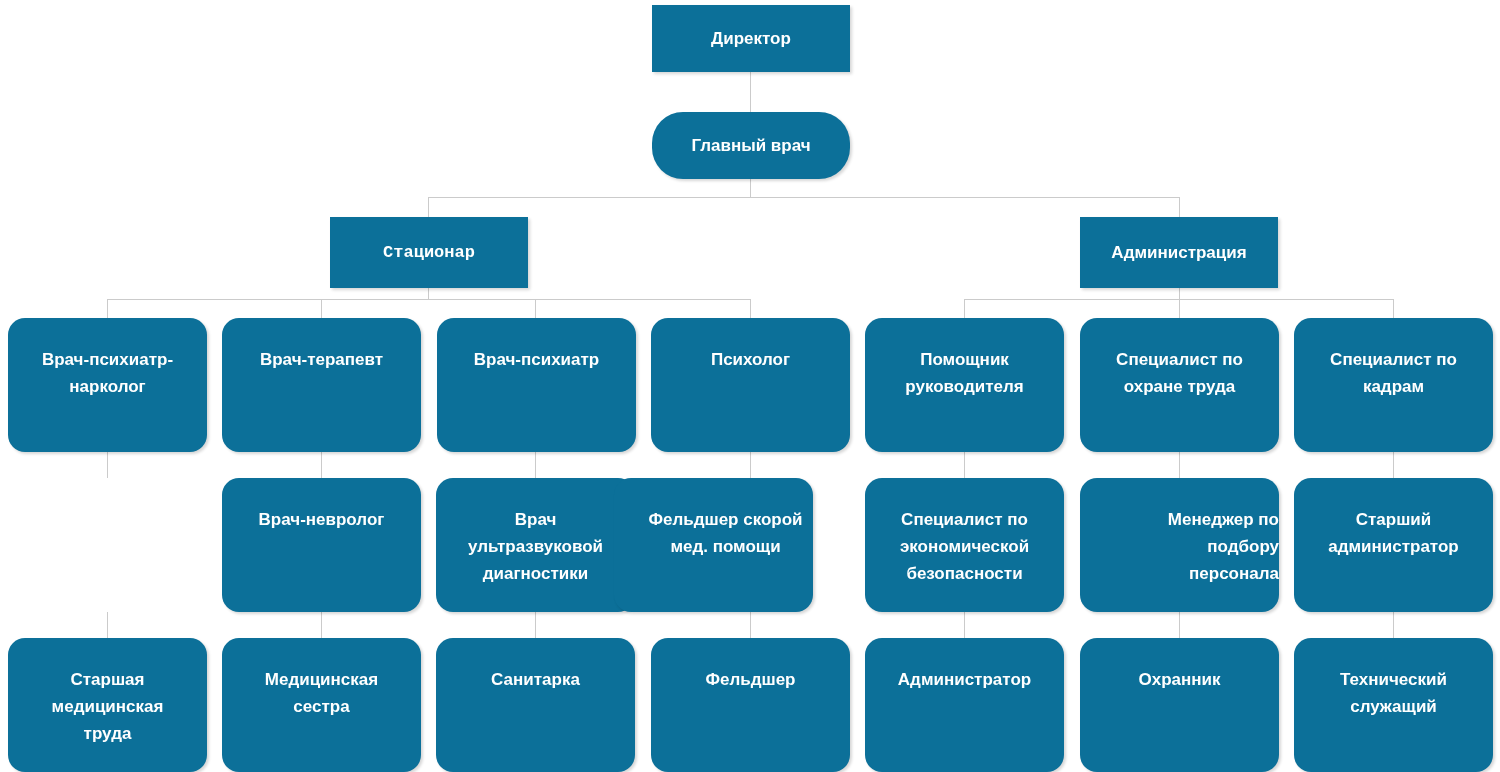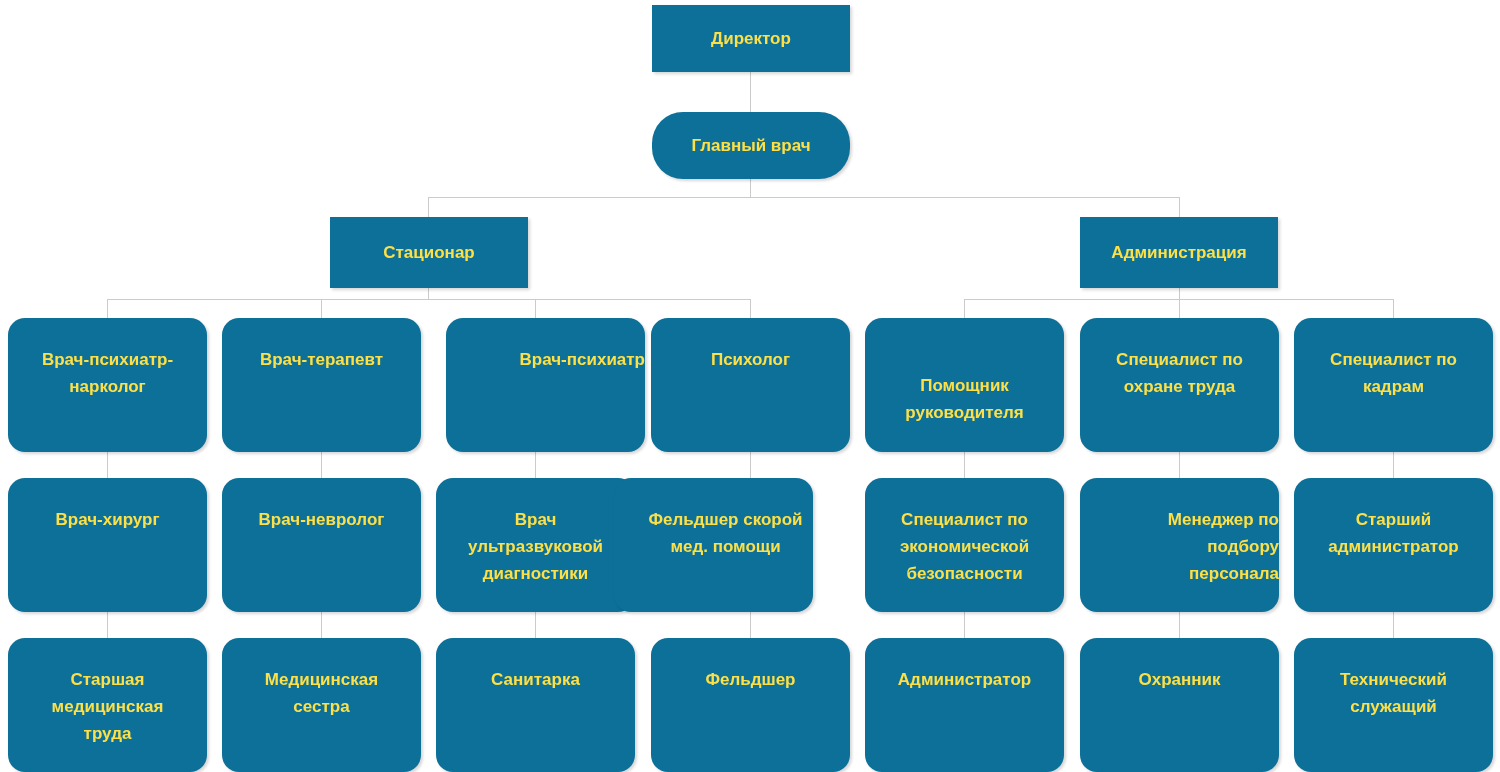--- a/index.html
+++ b/index.html
@@ -15,21 +15,21 @@
   }
   #chart-root {
     position: relative;
     width: 1500px;
     height: 772px;
     background: #ffffff;
   }
   .node {
     position: absolute;
     background: #0c7099;
-    color: #fde047;
+    color: #ffffff;
     font-weight: bold;
     font-size: 17px;
     line-height: 27px;
     text-align: center;
     box-sizing: border-box;
     box-shadow: 2px 2px 3px rgba(0,0,0,0.16);
     display: flex;
     justify-content: center;
   }
   .node .label {
@@ -98,57 +98,54 @@
   <div class="connector v" style="left:1393px; top:612px; height:26px;"></div>
 
   <div class="node v-center" style="left:652px; top:5px; width:198px; height:67px;">
     <span class="label">Директор</span>
   </div>
 
   <div class="node v-center" style="left:652px; top:112px; width:198px; height:67px;border-radius:31px;">
     <span class="label">Главный врач</span>
   </div>
 
-  <div class="node v-center" style="left:330px; top:217px; width:198px; height:71px;">
+  <div class="node v-center" style="left:330px; top:217px; width:198px; height:71px;font-family:Liberation Mono, monospace;">
     <span class="label">Стационар</span>
   </div>
 
   <div class="node v-center" style="left:1080px; top:217px; width:198px; height:71px;">
     <span class="label">Администрация</span>
   </div>
 
   <div class="node v-top" style="left:8px; top:318px; width:199px; height:134px;">
     <span class="label">Врач-психиатр-
 нарколог</span>
   </div>
   <div class="node v-top" style="left:222px; top:318px; width:199px; height:134px;">
     <span class="label">Врач-терапевт</span>
   </div>
-  <div class="node v-top" style="left:446px; top:318px; width:199px; height:134px;text-align:right;">
+  <div class="node v-top" style="left:437px; top:318px; width:199px; height:134px;">
     <span class="label">Врач-психиатр</span>
   </div>
   <div class="node v-top" style="left:651px; top:318px; width:199px; height:134px;">
     <span class="label">Психолог</span>
   </div>
-  <div class="node v-top" style="left:865px; top:318px; width:199px; height:134px;align-items:center;">
+  <div class="node v-top" style="left:865px; top:318px; width:199px; height:134px;">
     <span class="label">Помощник
 руководителя</span>
   </div>
   <div class="node v-top" style="left:1080px; top:318px; width:199px; height:134px;">
     <span class="label">Специалист по
 охране труда</span>
   </div>
   <div class="node v-top" style="left:1294px; top:318px; width:199px; height:134px;">
     <span class="label">Специалист по
 кадрам</span>
   </div>
 
-  <div class="node v-top" style="left:8px; top:478px; width:199px; height:134px;">
-    <span class="label">Врач-хирург</span>
-  </div>
   <div class="node v-top" style="left:222px; top:478px; width:199px; height:134px;">
     <span class="label">Врач-невролог</span>
   </div>
   <div class="node v-top" style="left:436px; top:478px; width:199px; height:134px;">
     <span class="label">Врач
 ультразвуковой
 диагностики</span>
   </div>
   <div class="node v-top" style="left:614px; top:478px; width:199px; height:134px;padding-left:24px;">
     <span class="label">Фельдшер скорой

